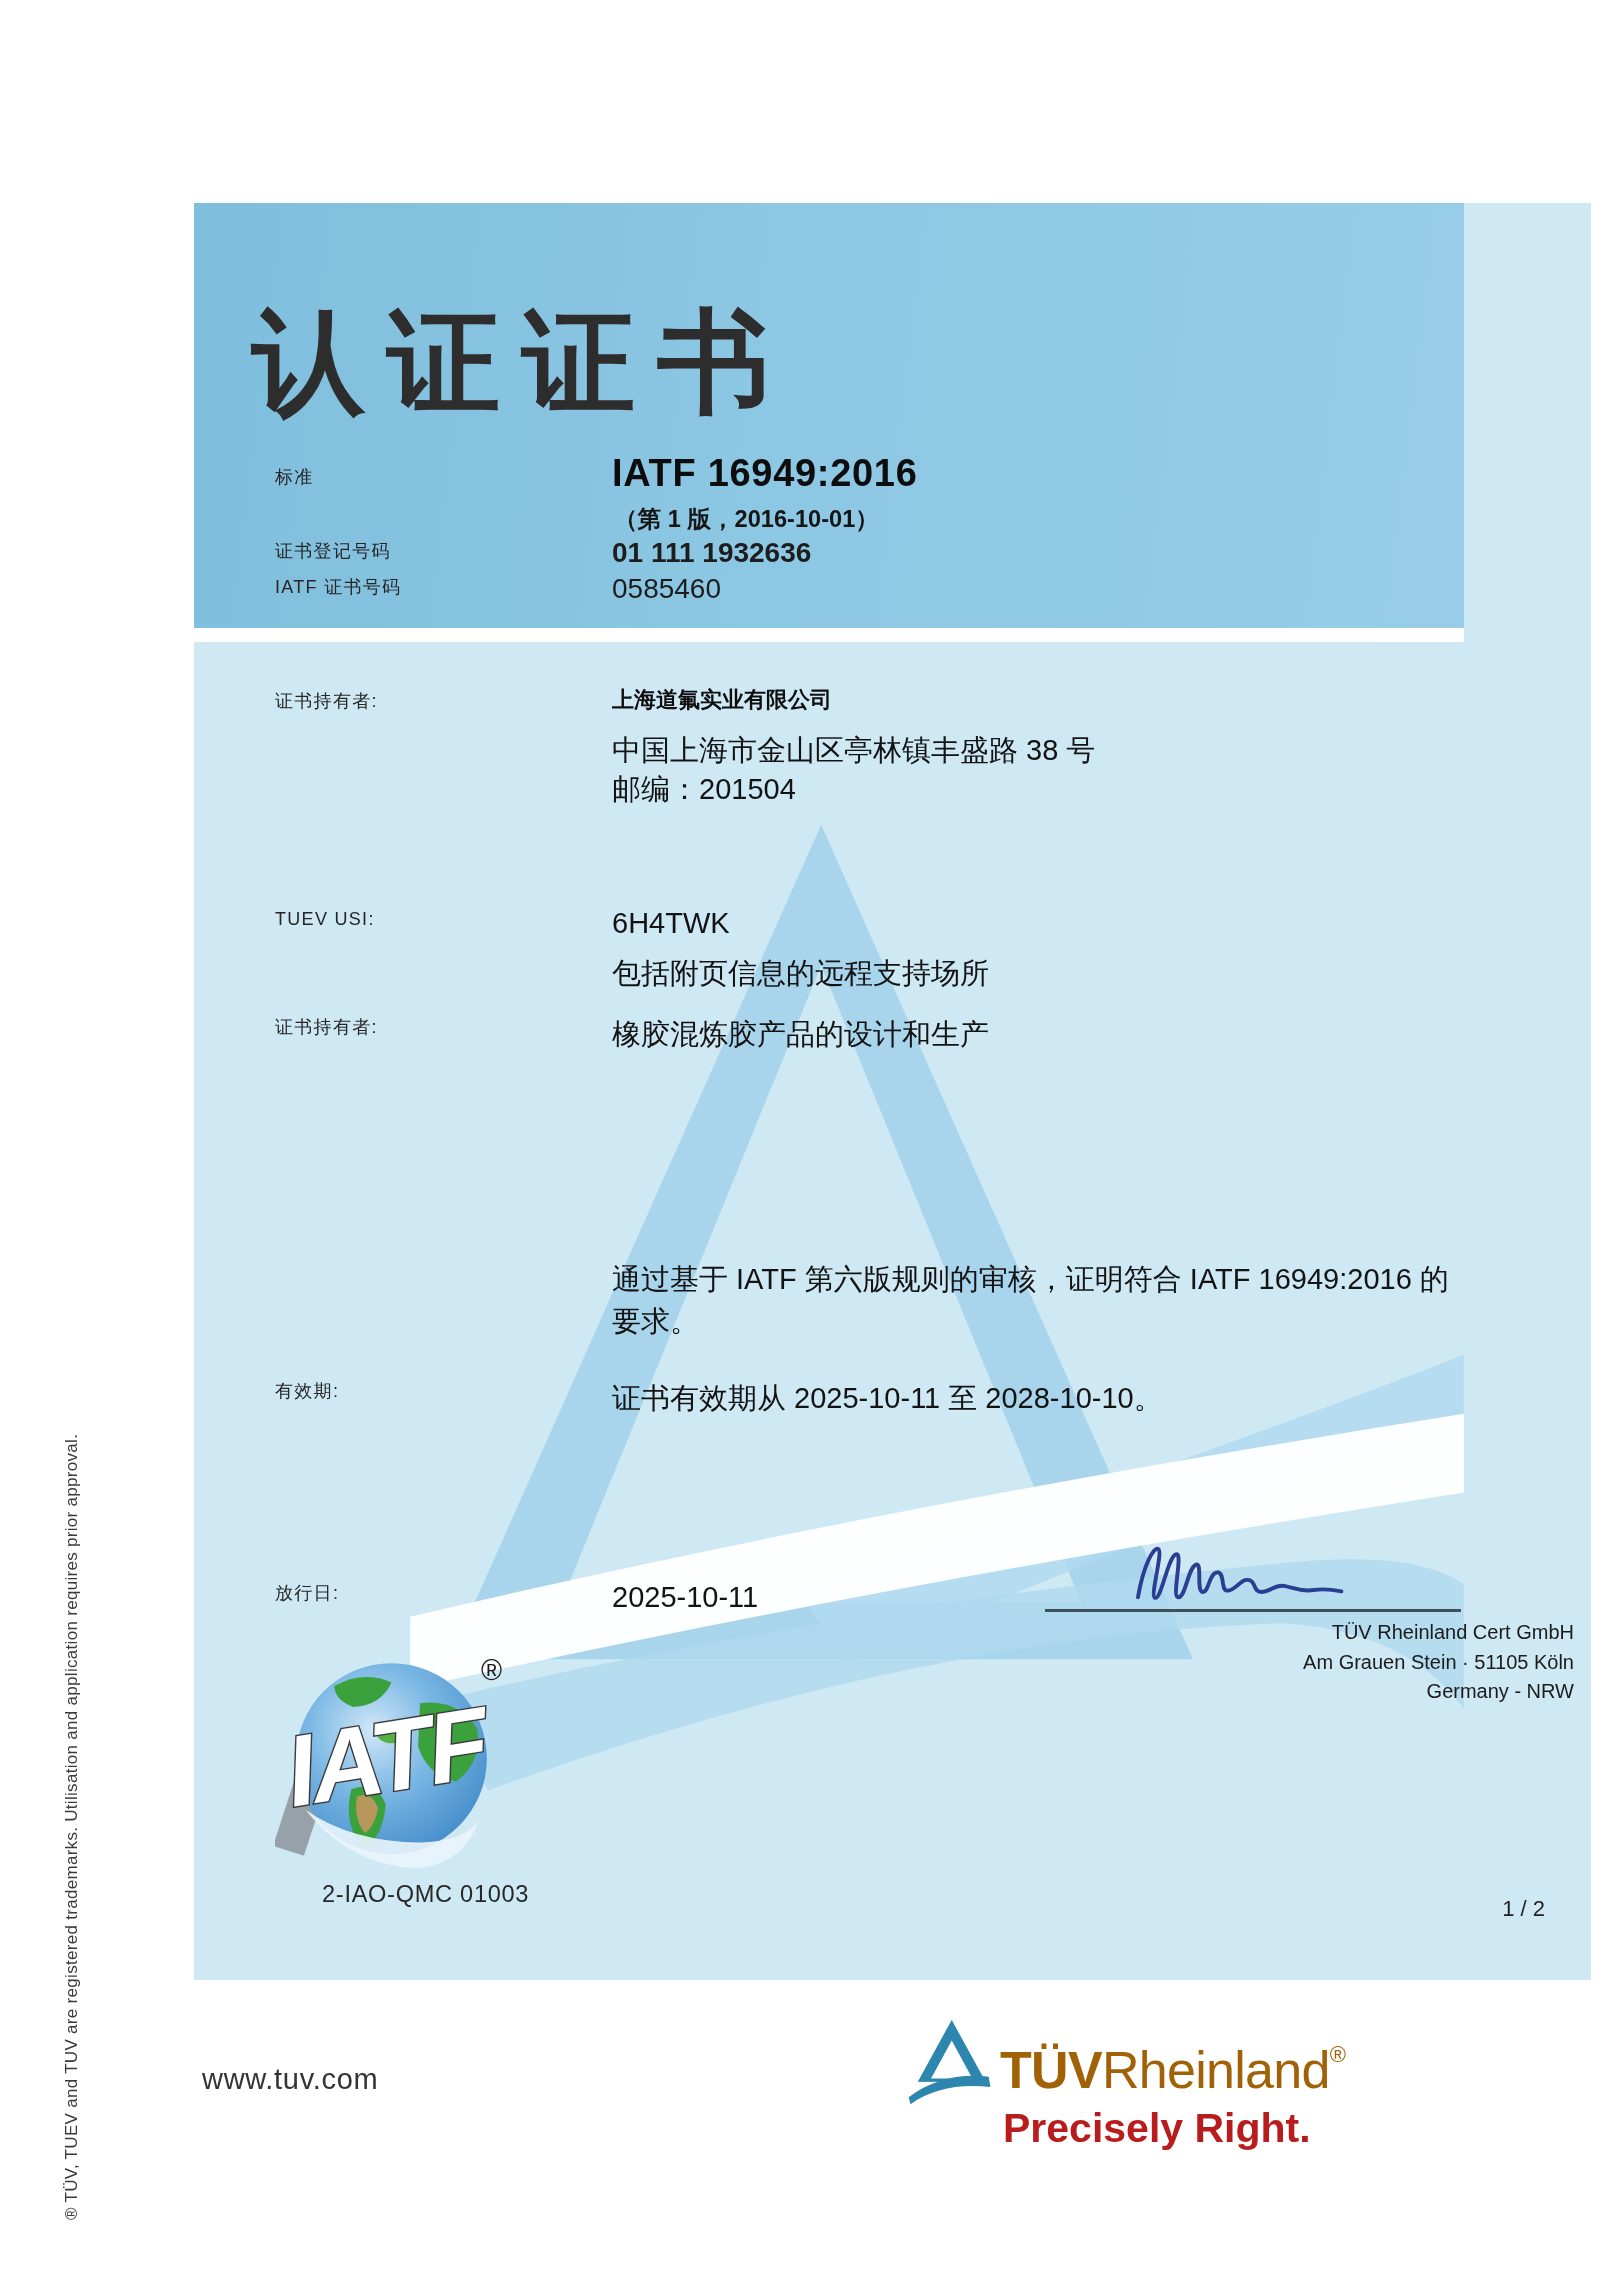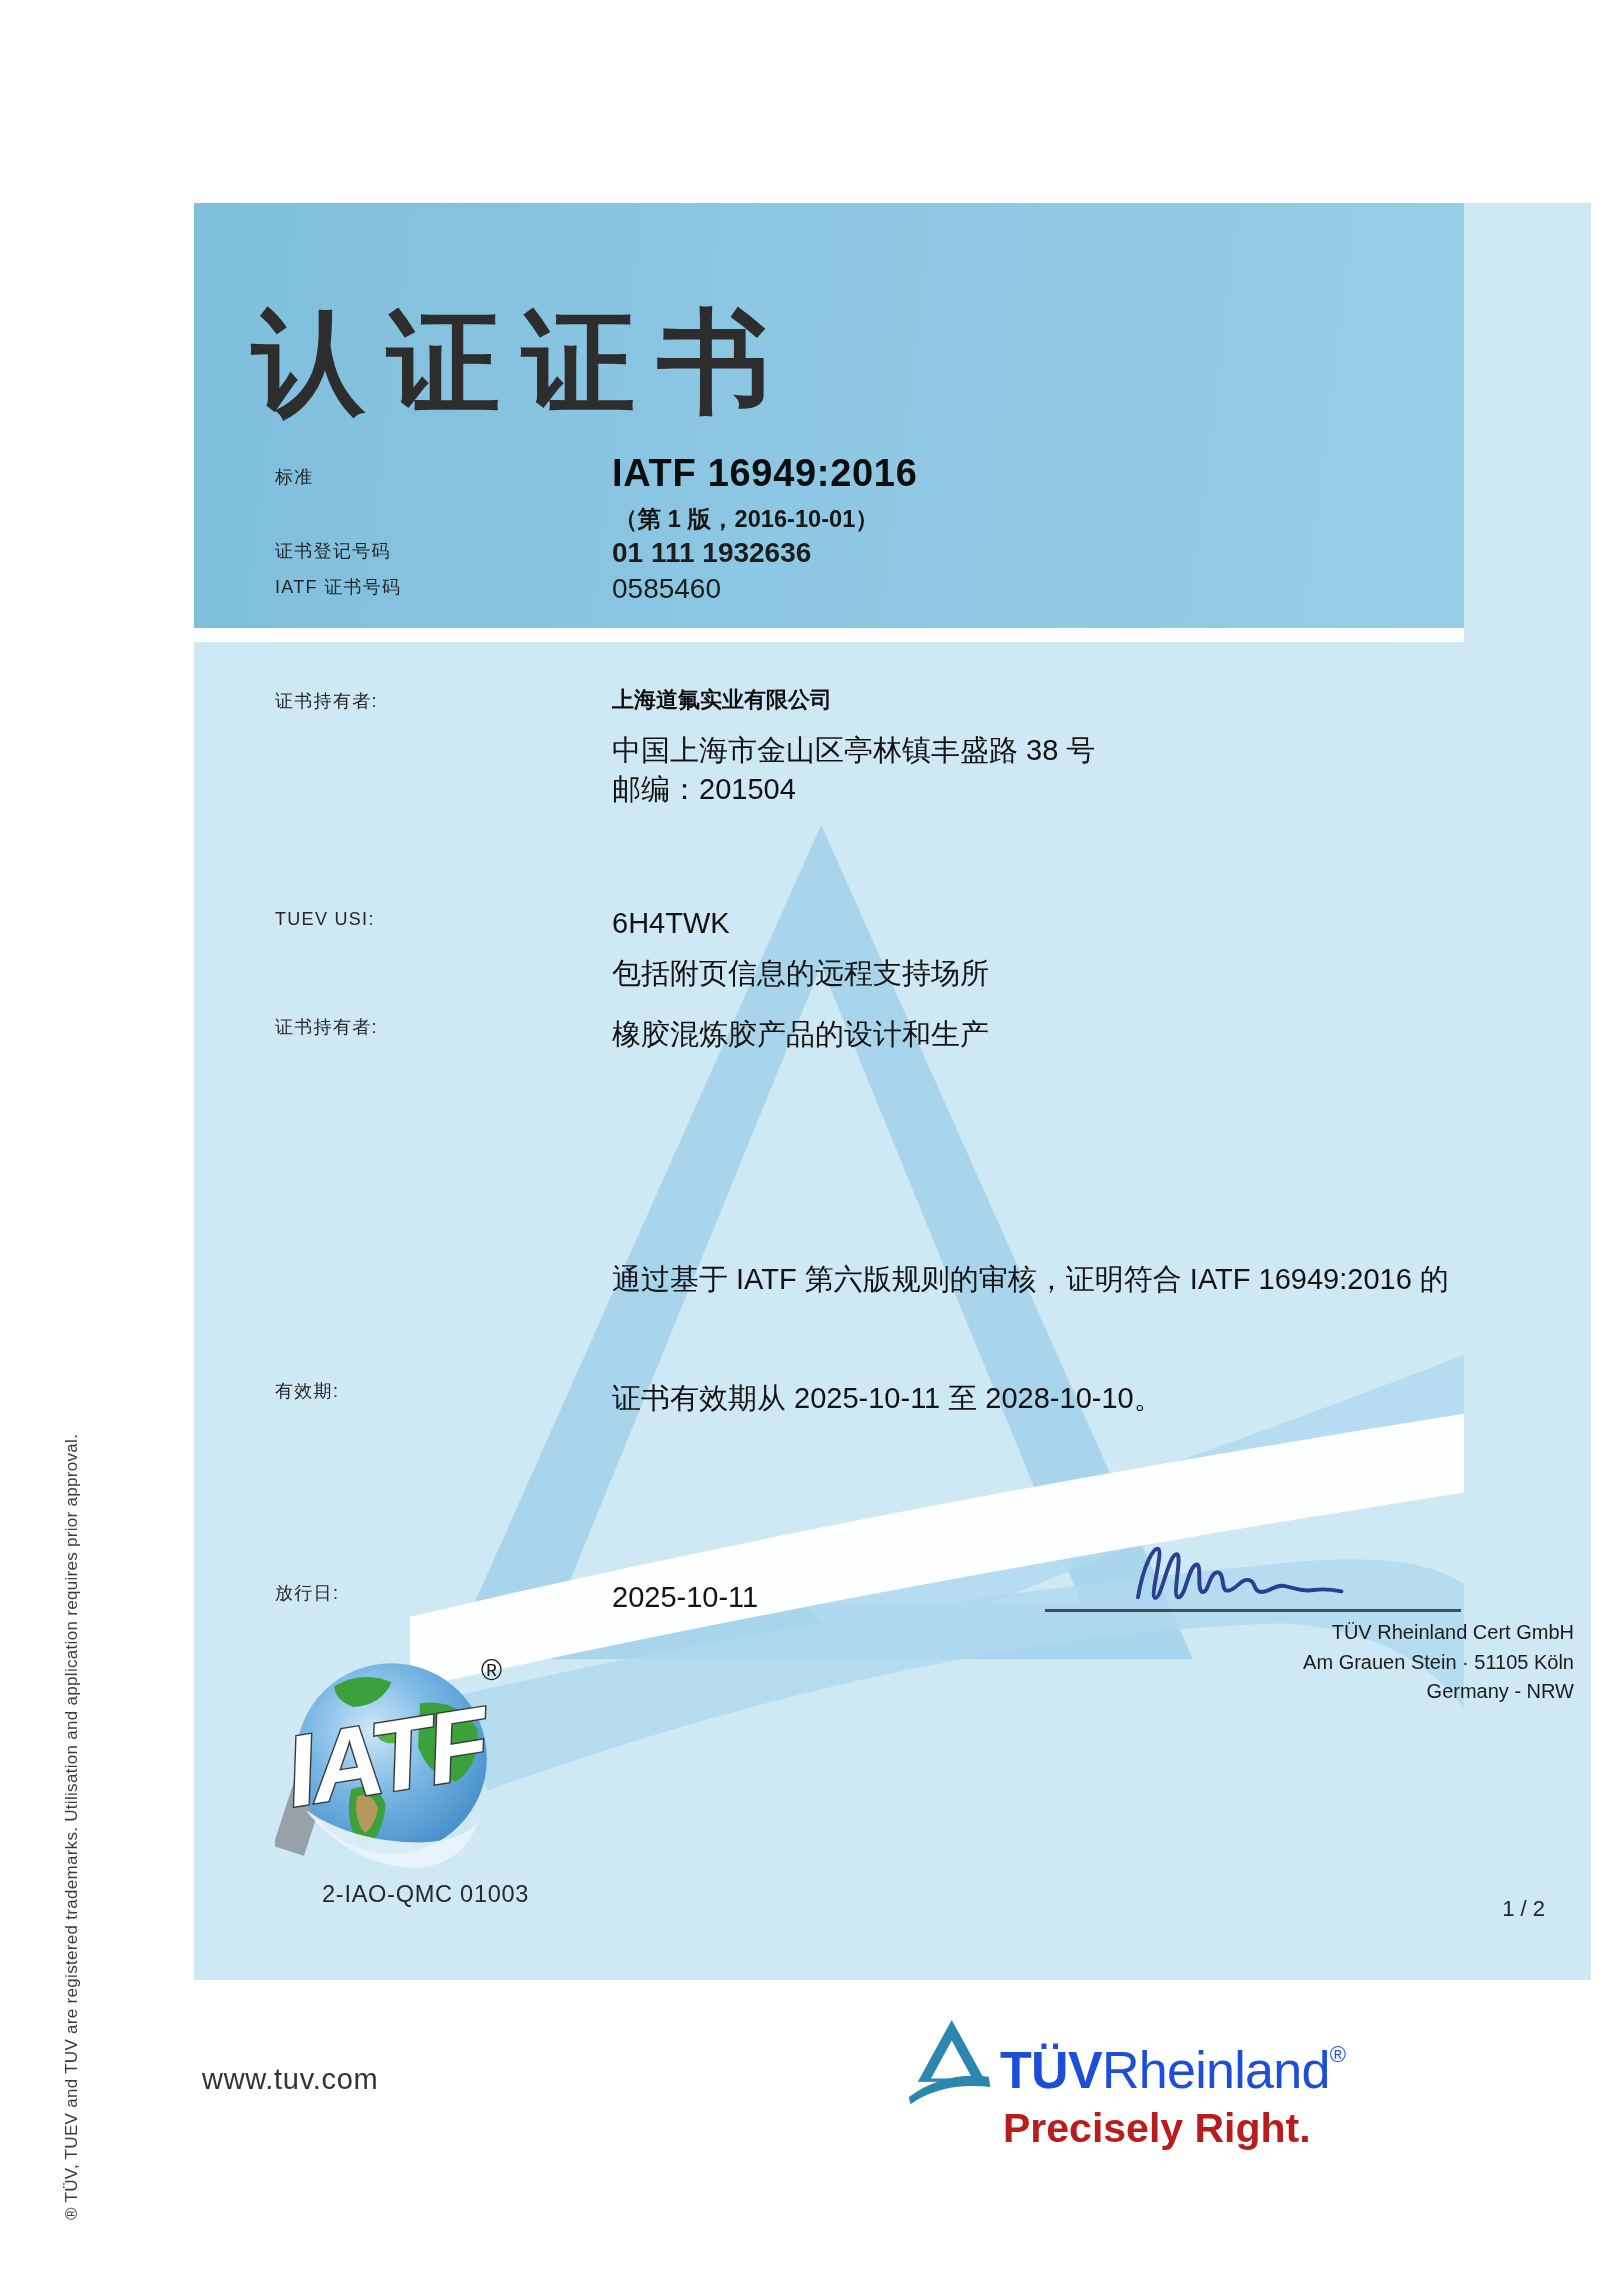--- a/index.html
+++ b/index.html
@@ -44,21 +44,21 @@
   #issuer{right:17px;top:1415px;text-align:right;font-size:20px;line-height:29.5px;color:#1b1b1b;}
   
   #globe{left:81px;top:1443px;width:229px;height:229px;}
   #iatf-code{left:128px;top:1678px;font-size:23.6px;color:#282828;letter-spacing:0.7px;}
   #page-num{right:46px;top:1693px;font-size:22px;color:#222;}
   
   #side-note{left:62px;top:2220px;transform:rotate(-90deg);transform-origin:0 0;
              font-size:17px;color:#3a3a3a;white-space:nowrap;letter-spacing:0.3px;}
   #website{left:202px;top:2063px;font-size:29px;color:#333;letter-spacing:0.7px;}
   #tuv-logo{left:907px;top:2017px;width:86px;height:97px;}
-  #brand{left:1000px;top:2040px;font-size:52px;color:#1d4ed8;letter-spacing:-0.7px;white-space:nowrap;}
+  #brand{left:1000px;top:2040px;font-size:52px;color:#a16207;letter-spacing:-0.7px;white-space:nowrap;}
   #brand .b{font-weight:700;}
   #brand .r{font-weight:500;}
   #brand sup{font-size:22px;vertical-align:26px;font-weight:400;}
   #tagline{left:1003px;top:2105px;font-size:41px;font-weight:700;color:#b91c1c;}
 </style>
 </head>
 <body>
 
 <div id="page">
 
@@ -95,20 +95,21 @@
 
     <div id="usi-label" class="abs label">TUEV USI:</div>
     <div id="usi-value" class="abs value">6H4TWK</div>
     <div id="usi-remote" class="abs value">包括附页信息的远程支持场所</div>
 
     <div id="scope-label" class="abs label">证书持有者:</div>
     <div id="scope-value" class="abs value">橡胶混炼胶产品的设计和生产</div>
 
     <div id="audit" class="abs value">
       <div>通过基于 IATF 第六版规则的审核，证明符合 IATF 16949:2016 的</div>
+      <div>要求。</div>
     </div>
 
     <div id="validity-label" class="abs label">有效期:</div>
     <div id="validity-value" class="abs value">证书有效期从 2025-10-11 至 2028-10-10。</div>
 
     <div id="release-label" class="abs label">放行日:</div>
     <div id="release-value" class="abs value">2025-10-11</div>
 
     <svg id="sig-svg" class="abs" viewBox="0 0 360 135">
       <path d="M22 100 C30 52,46 22,53 26 C61 31,40 98,48 101 C58 104,68 36,81 34 C91 33,74 98,83 100

